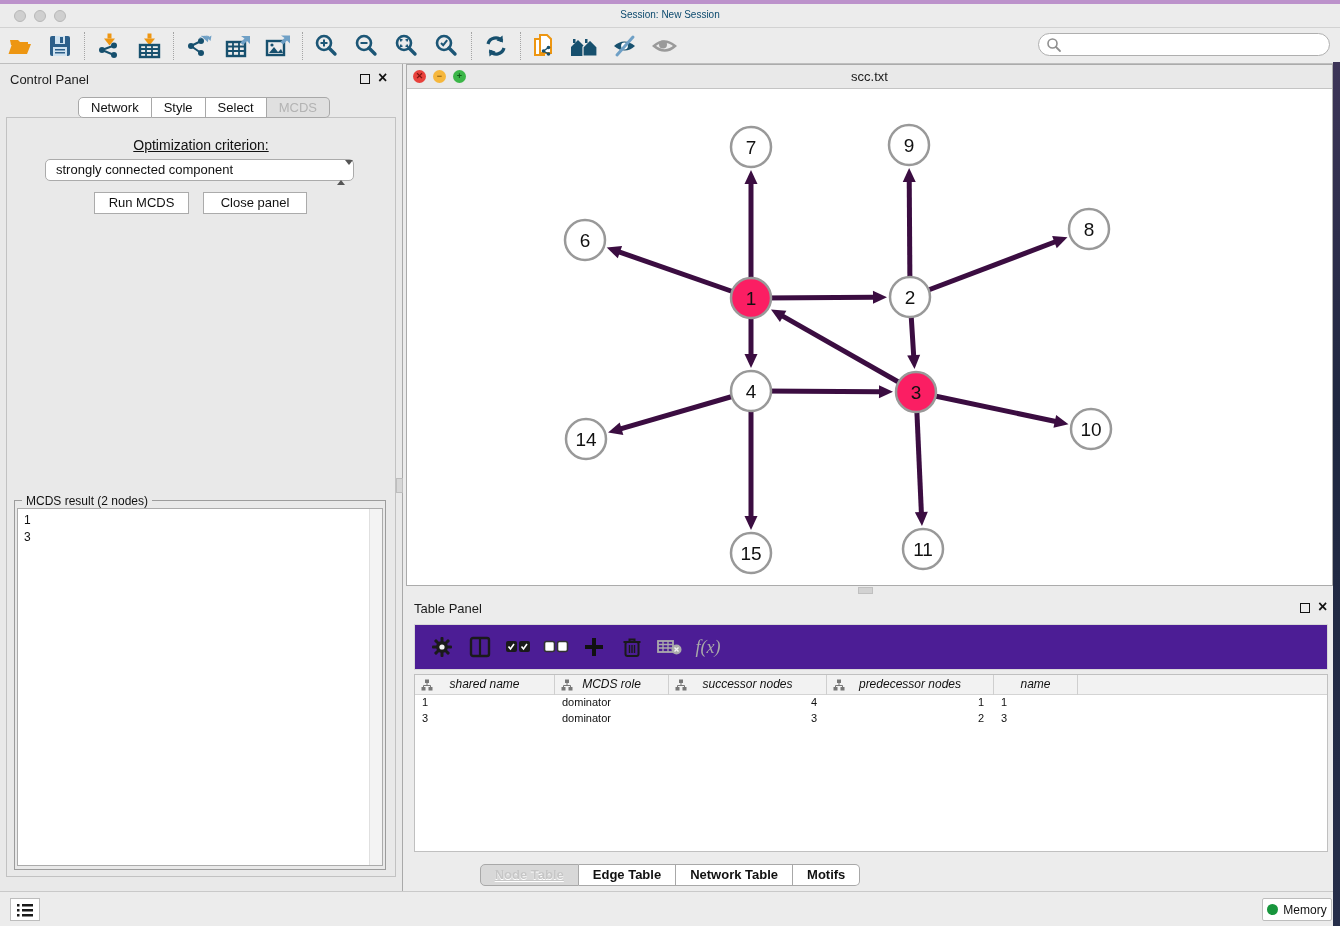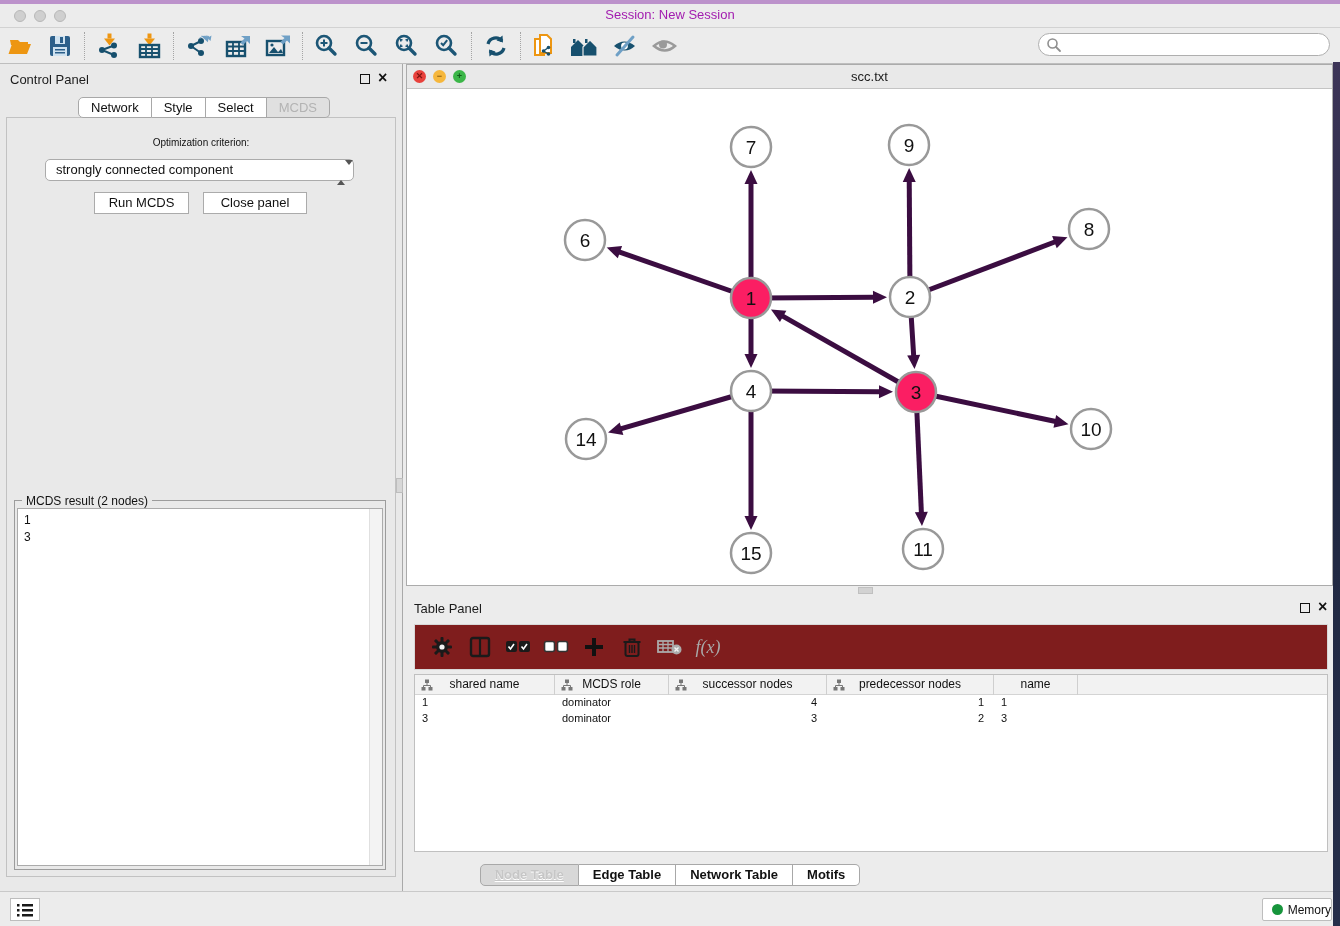--- a/index.html
+++ b/index.html
@@ -13,21 +13,21 @@
   #desktop-right { left:1333px; top:62px; width:7px; height:864px;
     background:linear-gradient(#3d3558,#1f2740 40%,#262e4a); }
 
   
   #titlebar { left:0; top:4px; width:1340px; height:24px; background:#ECECEC;
     border-bottom:1px solid #D2D2D2; }
   .tl-dot { width:12px; height:12px; border-radius:50%; background:#CFCFCF;
     border:1px solid #B8B8B8; display:inline-block; }
   #titlebar-dots { left:14px; top:10px; display:flex; gap:8px; }
   #window-title { left:0; top:4px; width:1340px; height:24px; text-align:center;
-    line-height:22px; color:#a21caf; font-size:13px; }
+    line-height:22px; color:#0c4a6e; font-size:10px; }
 
   
   #toolbar { left:0; top:28px; width:1340px; height:36px; background:#ECECEC;
     border-bottom:1px solid #BEBEBE; display:flex; align-items:center; }
   .tb-btn { width:40px; height:30px; display:flex; align-items:center;
     justify-content:center; }
   .tb-sep { width:1px; height:28px; border-left:1px dotted #A5A5A5; margin:0 4px; }
   #search-wrap { position:absolute; left:1038px; top:33px; width:292px; height:23px; }
   #search-input { width:100%; height:100%; border:1px solid #AFAFAF; border-radius:12px;
     background:#fff; padding:0 8px 0 26px; font-size:12px; outline:none; }
@@ -44,22 +44,22 @@
   #cp-body { left:6px; top:117px; width:390px; height:760px; border:1px solid #C2C2C2;
     background:#E9E9E9; }
   .tab-row { display:flex; }
   #cp-tabs { left:78px; top:97px; height:21px; }
   .tab { height:21px; background:#fff; border:1px solid #A8A8A8; border-left:none;
     font-size:13px; line-height:19px; padding:0 12px; color:#111; }
   .tab:first-child { border-left:1px solid #A8A8A8;
     border-radius:5px 0 0 5px; }
   .tab:last-child { border-radius:0 5px 5px 0; }
   .tab.selected { background:#E0E0E0; color:#B3B3B3; }
-  #opt-label { left:6px; top:137px; width:390px; text-align:center; font-size:10px;
-    color:#111; }
+  #opt-label { left:6px; top:137px; width:390px; text-align:center; font-size:14px;
+    color:#111;text-decoration:underline; }
   #criterion-select { left:45px; top:159px; width:309px; height:22px; background:#fff;
     border:1px solid #ABABAB; border-radius:5px; font-size:13px; line-height:20px;
     padding:0 10px; color:#111; }
   #criterion-stepper { position:absolute; right:7px; top:3px; width:9px; }
   .tri-up { width:0; height:0; border-left:4px solid transparent;
     border-right:4px solid transparent; border-bottom:5px solid #555; margin-bottom:2px;}
   .tri-down { width:0; height:0; border-left:4px solid transparent;
     border-right:4px solid transparent; border-top:5px solid #555; }
   .cp-btn { height:22px; background:#fff; border:1px solid #ABABAB; border-radius:0;
     font-size:13px; color:#111; line-height:20px; text-align:center; }
@@ -91,50 +91,50 @@
 
   
   #h-split-handle { left:858px; top:587px; width:15px; height:7px; background:#D2D2D2;
     border:1px solid #C0C0C0; }
 
   
   #table-panel { left:406px; top:595px; width:927px; height:293px; background:#ECECEC; }
   #tp-title { left:414px; top:601px; font-size:13px; color:#1c1c1c; }
   #tp-float { left:1300px; top:603px; }
   #tp-close { left:1318px; top:601px; }
-  #tp-toolbar { left:414px; top:624px; width:914px; height:46px; background:#7f1d1d;
+  #tp-toolbar { left:414px; top:624px; width:914px; height:46px; background:#4c1d95;
     border:1px solid #D8D8D8; display:flex; align-items:center; padding-left:8px; }
   .tpt-btn { width:38px; height:34px; display:flex; align-items:center;
     justify-content:center; }
   #fx-icon { font-family:"Liberation Serif", serif; font-style:italic; font-size:18px;
     color:#A9A9A9; }
   #data-table { left:414px; top:674px; width:914px; height:178px; background:#fff;
     border:1px solid #C0C0C0; overflow:hidden; }
   #table-header { display:flex; height:20px; background:#F2F2F2;
     border-bottom:1px solid #D4D4D4; }
   .th-cell { position:relative; height:20px; border-right:1px solid #CFCFCF;
-    font-size:12px; color:#111; text-align:center; line-height:19px; }
+    font-size:12px; color:#111; text-align:center; line-height:19px;font-style:italic; }
   .th-icon { position:absolute; left:6px; top:4px; }
   .tr-row { display:flex; height:16px; font-size:11px; color:#111; }
   .td-cell { height:16px; line-height:15px; overflow:hidden; }
 
   
   #table-tabs { left:0; top:864px; width:1340px; display:flex; justify-content:center; }
   #table-tabs .tab { font-weight:bold; padding:0 14px; height:22px; line-height:20px; }
   #table-tabs .tab.selected { background:#D8D8D8; color:#C6C6C6;
     text-shadow:0 1px 0 #fff;text-decoration:underline; }
 
   
   #status-bar { left:0; top:891px; width:1340px; height:35px; background:#ECECEC;
     border-top:1px solid #C9C9C9; }
   #list-btn { left:10px; top:898px; width:30px; height:23px; background:#fff;
     border:1px solid #BDBDBD; display:flex; align-items:center; justify-content:center; }
   #memory-btn { left:1262px; top:898px; width:70px; height:23px; background:#fff;
     border:1px solid #BDBDBD; border-radius:2px; display:flex; align-items:center;
-    justify-content:flex-end; gap:5px; font-size:12px; color:#111; }
+    justify-content:center; gap:5px; font-size:12px; color:#111; }
   #memory-dot { width:11px; height:11px; border-radius:50%; background:#17953C; }
 </style>
 </head>
 <body>
 
 <div id="stage">
 
   <div class="abs" id="desktop-top"></div>
 
   <div class="abs" id="titlebar"></div>

